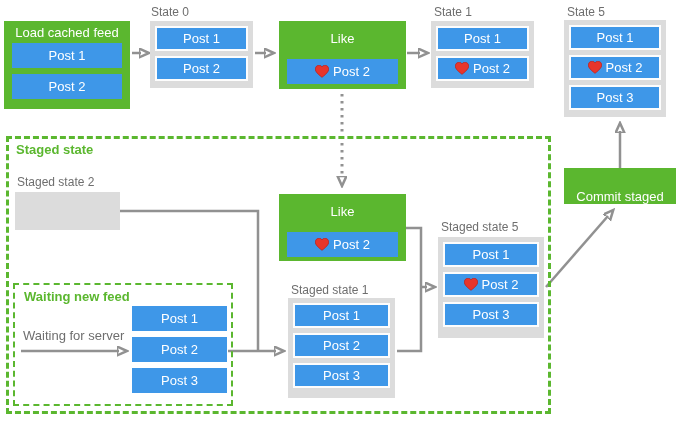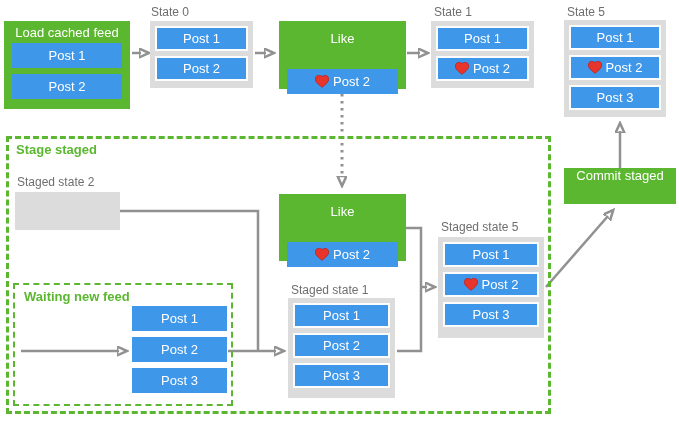--- a/index.html
+++ b/index.html
@@ -14,24 +14,24 @@
   .canvas{
     position:relative;width:679px;height:424px;background:#fff;
     font-family:"Liberation Sans","DejaVu Sans",sans-serif;overflow:hidden;
   }
   .canvas *{box-sizing:border-box;}
   .arrows{position:absolute;left:0;top:0;pointer-events:none;}
   .arrows path{fill:none;stroke:var(--arrow-gray);stroke-width:2.5px;}
   .arrows path.dotted{stroke-width:3px;stroke-dasharray:2.5 4.5;}
 
   .green-action{position:absolute;background:var(--green);}
-  .action-title{color:#fff;font-size:13px;text-align:center;padding:10px 0 23px;line-height:15px;}
+  .action-title{color:#fff;font-size:13px;text-align:center;padding:10px 0 13px;line-height:15px;}
   .green-action.compact .action-title{padding:4px 0 3px;}
   .green-action .post{margin:0 8px 6px;}
-  .center-label{display:flex;align-items:flex-start;justify-content:center;color:#fff;font-size:13px;}
+  .center-label{display:flex;align-items:flex-end;justify-content:center;color:#fff;font-size:13px;}
 
   .post{
     background:var(--blue);color:#fff;font-size:13px;text-align:center;
     height:25px;line-height:25px;white-space:nowrap;overflow:hidden;
   }
   .state-box{
     position:absolute;background:var(--container-gray);
     padding:5px;display:flex;flex-direction:column;gap:5px;
   }
   .state-box .post{border:2px solid #fdfdfd;line-height:21px;}
@@ -68,21 +68,21 @@
     <path d="M120,211 L258,211 L258,351"></path>
     <path d="M21,351 L119,351" marker-end="url(#ah)"></path>
     <path d="M228,351 L276,351" marker-end="url(#ah)"></path>
     <path d="M406,228 L421,228 L421,351 L397,351"></path>
     <path d="M421,287 L427,287" marker-end="url(#ah)"></path>
     <path d="M546,287 L608,216" marker-end="url(#ah)"></path>
     <path d="M620,168 L620,131" marker-end="url(#ah)"></path>
   </svg>
 
   <div class="stage-border" style="left:6px;top:136px;width:545px;height:278px"></div>
-  <div class="green-bold" style="left:16px;top:142px">Stage staged</div>
+  <div class="green-bold" style="left:16px;top:142px">Staged state</div>
 
   <div class="green-action compact" style="left:4px;top:21px;width:126px;height:88px">
     <div class="action-title">Load cached feed</div>
     <div class="post">Post 1</div>
     <div class="post">Post 2</div>
   </div>
 
   <div class="state-label" style="left:151px;top:5px">State 0</div>
   <div class="state-box" style="left:150px;top:21px;width:103px;height:67px">
     <div class="post">Post 1</div>
@@ -138,20 +138,21 @@
   <div class="state-box" style="left:438px;top:237px;width:106px;height:101px">
     <div class="post">Post 1</div>
     <div class="post"><span class="heart"><svg viewBox="0 0 32 30">
             <path d="M16 28.5 C7 21.5 0.5 15.6 0.5 9.3 C0.5 4.4 4.4 0.5 9.3 0.5 C12.2 0.5 14.8 2.1 16 4.6 C17.2 2.1 19.8 0.5 22.7 0.5 C27.6 0.5 31.5 4.4 31.5 9.3 C31.5 15.6 25 21.5 16 28.5 Z"></path>
           </svg></span><span>Post 2</span></div>
     <div class="post">Post 3</div>
   </div>
 
   <div class="request-border" style="left:13px;top:283px;width:220px;height:123px">
     <div class="green-bold" style="left:9px;top:4px">Waiting new feed</div>
+    <div class="status-text" style="left:8px;top:43px">Waiting for server</div>
     <div class="feed-posts" style="left:117px;top:21px;width:95px">
       <div class="post">Post 1</div>
       <div class="post">Post 2</div>
       <div class="post">Post 3</div>
     </div>
   </div>
 
 </div>
 
 </body></html>

